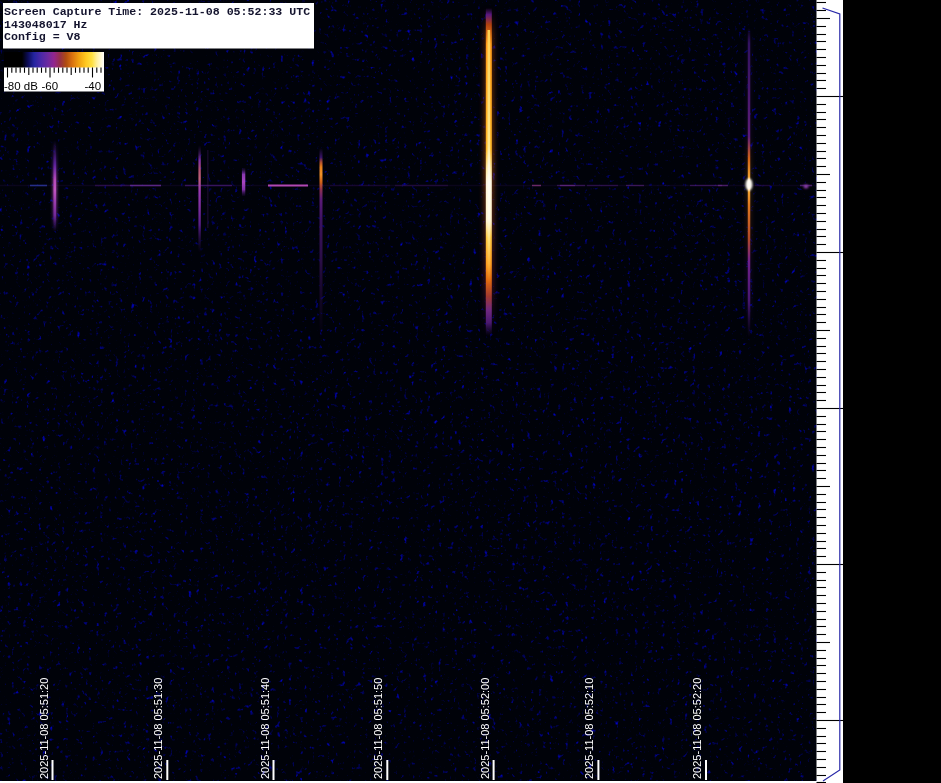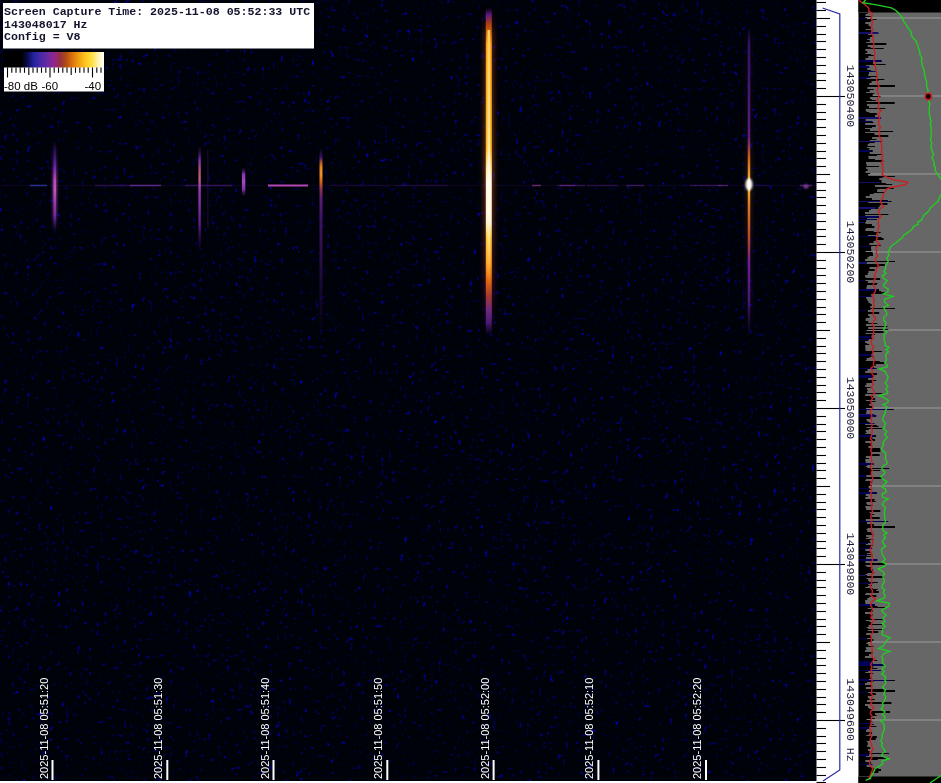--- a/index.html
+++ b/index.html
@@ -1,14 +1,14 @@
 <!DOCTYPE html>
 <html><head><meta charset="utf-8"><style>
 html,body{margin:0;padding:0;background:#000;}
-#wrap{position:relative;width:941px;height:783px;overflow:hidden;background:#000;}
+#wrap{position:relative;width:843px;height:783px;overflow:hidden;background:#000;}
 </style></head><body>
 <div id="wrap">
 <svg width="941" height="783" viewBox="0 0 941 783">
 <defs>
 <filter id="sp" x="0" y="0" width="100%" height="100%" color-interpolation-filters="sRGB">
 <feTurbulence type="fractalNoise" baseFrequency="0.26 0.24" numOctaves="2" seed="11"></feTurbulence>
 <feColorMatrix type="matrix" values="0 0 0 0 0  0 0 0 0 0.006  1.45 1.45 1.45 0 -2.52  0 0 0 0 1" result="nz0"></feColorMatrix>
 <feGaussianBlur in="nz0" stdDeviation="0.4" result="nz"></feGaussianBlur>
 <feFlood flood-color="#01010a" result="fl"></feFlood>
 <feBlend in="nz" in2="fl" mode="screen"></feBlend>

